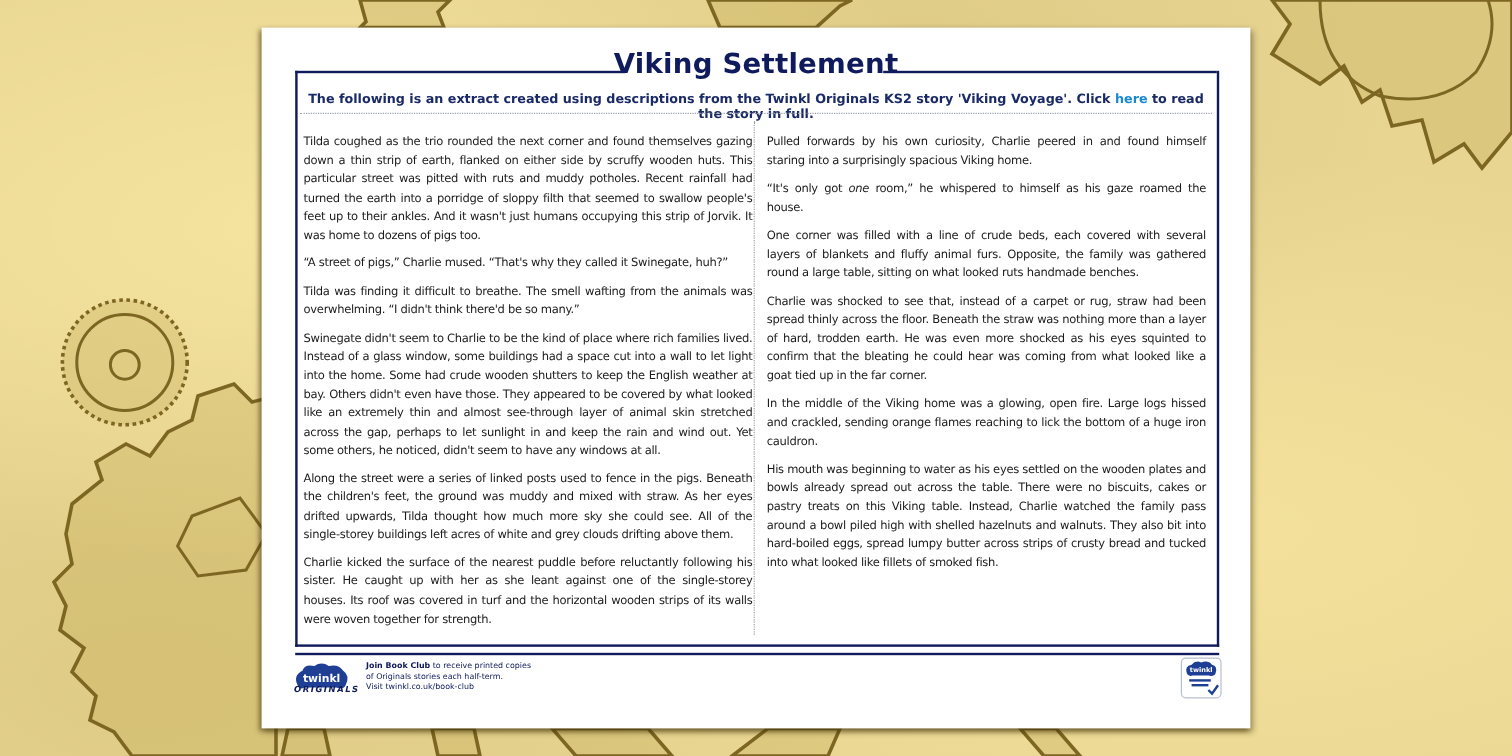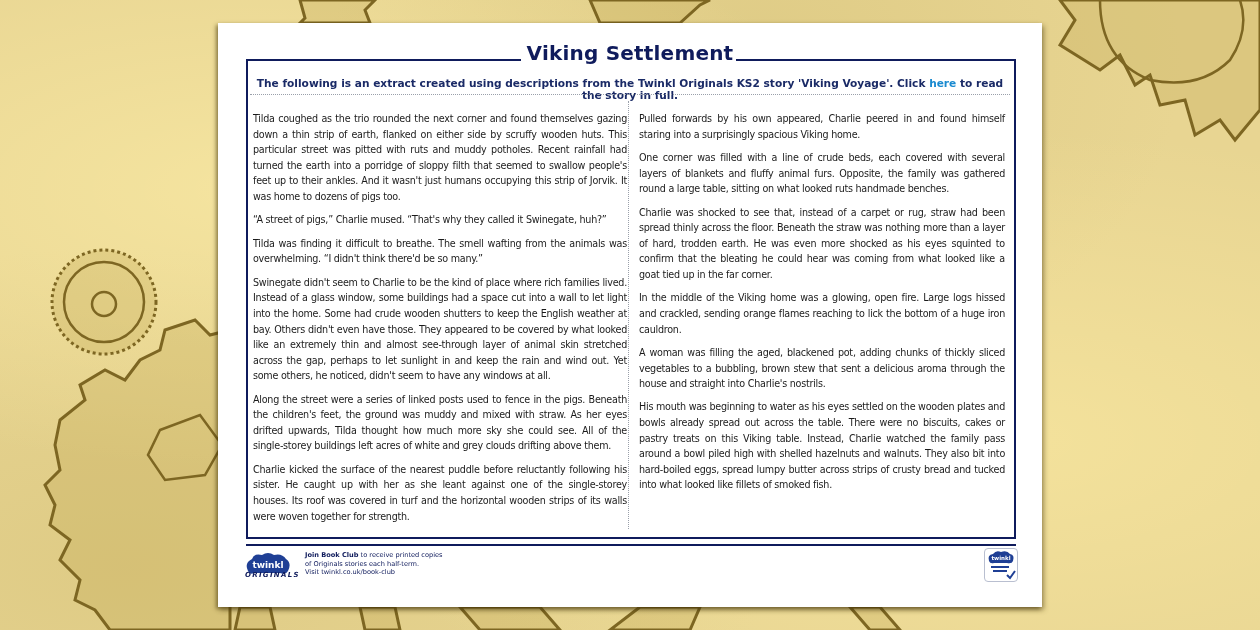--- a/index.html
+++ b/index.html
@@ -25,21 +25,21 @@
       border-top: none;
     }
     .frame-top-left, .frame-top-right {
       position: absolute; top: 36px; height: 0; border-top: 2px solid #0f1b5c;
     }
     .frame-top-left { left: 28px; width: 275px; }
     .frame-top-right { left: 518px; width: 278px; }
     .title {
       position: absolute; left: 0; right: 0; top: 18px; text-align: center;
       font-family: "DejaVu Sans", sans-serif; font-weight: bold;
-      font-size: 20px; color: #0f1b5c; letter-spacing: 0.2px;
+      font-size: 23px; color: #0f1b5c; letter-spacing: 0.2px;
     }
     .intro {
       position: absolute; left: 30px; width: 764px; top: 54px; text-align: center;
       font-size: 10.6px; font-weight: bold; color: #1a2a66;
       font-family: "DejaVu Sans", sans-serif;
     }
     .intro .link { color: #1a8ad0; font-weight: bold; cursor: pointer; }
     .intro-rule {
       position: absolute; left: 32px; width: 760px; top: 71px;
       border-top: 1.5px dotted #9aa0aa;
@@ -123,25 +123,25 @@
     <p>“A street of pigs,” Charlie mused. “That's why they called it Swinegate, huh?”</p>
     <p>Tilda was finding it difficult to breathe. The smell wafting from the animals was overwhelming. “I didn't think there'd be so many.”</p>
     <p>Swinegate didn't seem to Charlie to be the kind of place where rich families lived. Instead of a glass window, some buildings had a space cut into a wall to let light into the home. Some had crude wooden shutters to keep the English weather at bay. Others didn't even have those. They appeared to be covered by what looked like an extremely thin and almost see-through layer of animal skin stretched across the gap, perhaps to let sunlight in and keep the rain and wind out. Yet some others, he noticed, didn't seem to have any windows at all.</p>
     <p>Along the street were a series of linked posts used to fence in the pigs. Beneath the children's feet, the ground was muddy and mixed with straw. As her eyes drifted upwards, Tilda thought how much more sky she could see. All of the single-storey buildings left acres of white and grey clouds drifting above them.</p>
     <p>Charlie kicked the surface of the nearest puddle before reluctantly following his sister. He caught up with her as she leant against one of the single-storey houses. Its roof was covered in turf and the horizontal wooden strips of its walls were woven together for strength.</p>
   </div>
 
   <div class="col-divider"></div>
 
   <div class="col col-right">
-    <p>Pulled forwards by his own appeared, Charlie peered in and found himself staring into a surprisingly spacious Viking home.</p>
+    <p>Pulled forwards by his own curiosity, Charlie peered in and found himself staring into a surprisingly spacious Viking home.</p>
+    <p><span>“It's only got </span><em>one</em><span> room,” he whispered to himself as his gaze roamed the house.</span></p>
     <p>One corner was filled with a line of crude beds, each covered with several layers of blankets and fluffy animal furs. Opposite, the family was gathered round a large table, sitting on what looked ruts handmade benches.</p>
     <p>Charlie was shocked to see that, instead of a carpet or rug, straw had been spread thinly across the floor. Beneath the straw was nothing more than a layer of hard, trodden earth. He was even more shocked as his eyes squinted to confirm that the bleating he could hear was coming from what looked like a goat tied up in the far corner.</p>
     <p>In the middle of the Viking home was a glowing, open fire. Large logs hissed and crackled, sending orange flames reaching to lick the bottom of a huge iron cauldron.</p>
-    <p>A woman was filling the aged, blackened pot, adding chunks of thickly sliced vegetables to a bubbling, brown stew that sent a delicious aroma through the house and straight into Charlie's nostrils.</p>
     <p>His mouth was beginning to water as his eyes settled on the wooden plates and bowls already spread out across the table. There were no biscuits, cakes or pastry treats on this Viking table. Instead, Charlie watched the family pass around a bowl piled high with shelled hazelnuts and walnuts. They also bit into hard-boiled eggs, spread lumpy butter across strips of crusty bread and tucked into what looked like fillets of smoked fish.</p>
   </div>
 
   <div class="footer-rule"></div>
 
   <svg class="logo" viewBox="0 0 48 32">
     <path d="M4,20 Q0,12 8,8 Q10,2 18,4 Q24,0 30,4 Q38,2 42,8 Q48,12 44,20 Q42,24 36,22 L10,22 Q6,24 4,20 Z" fill="#1f3f95"></path>
     <text x="24" y="17" text-anchor="middle" font-family="DejaVu Sans, sans-serif" font-size="9" font-weight="bold" fill="#ffffff">twinkl</text>
   </svg>
   <div class="logo-sub">ORIGINALS</div>

